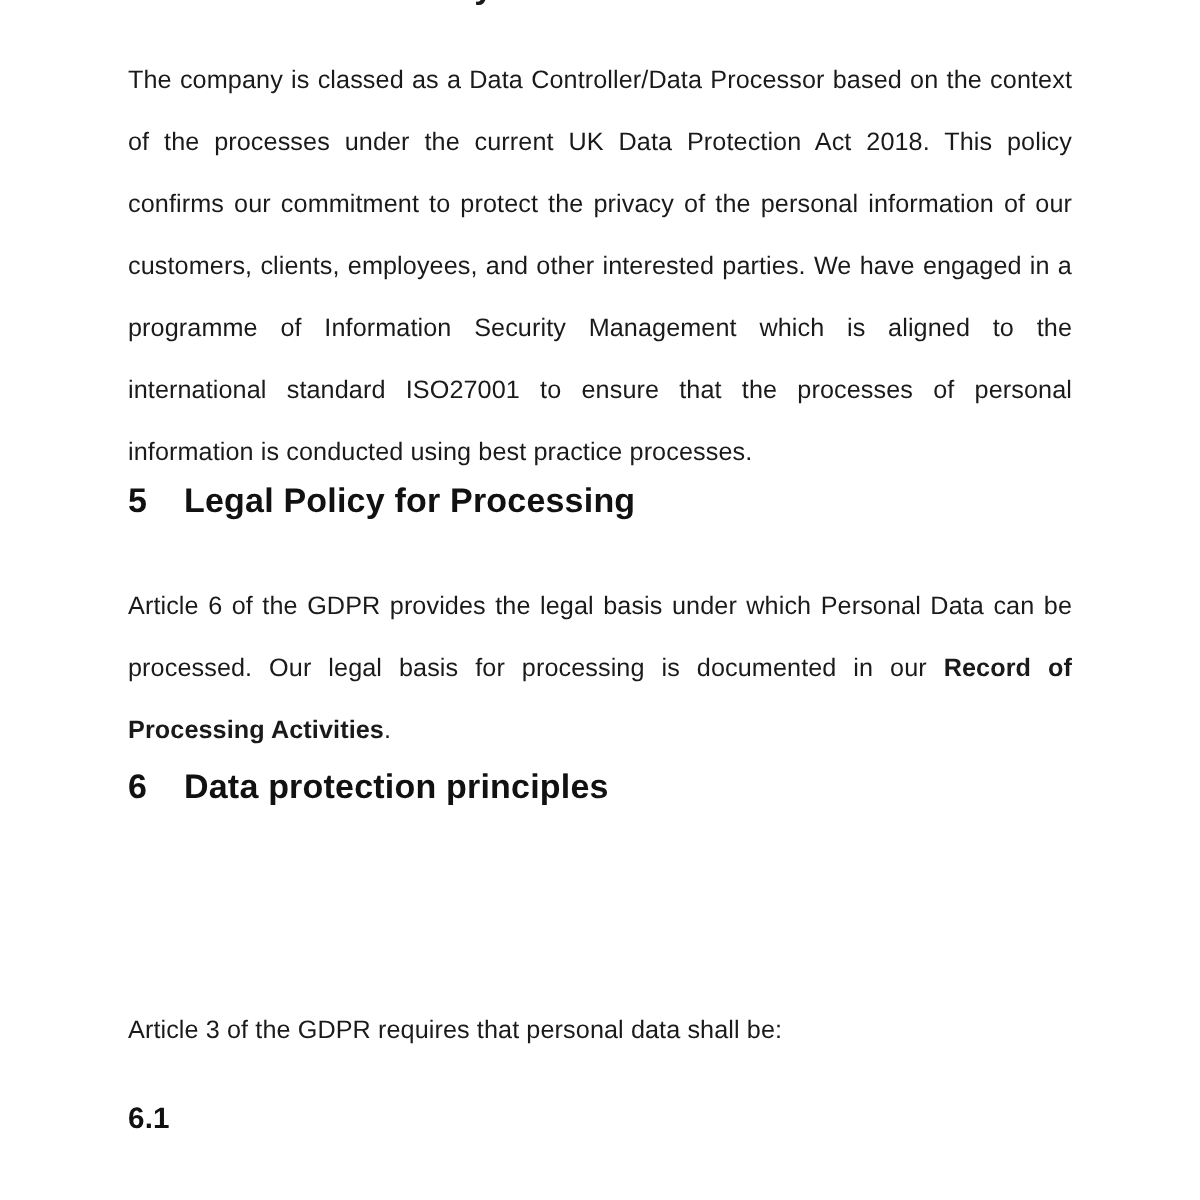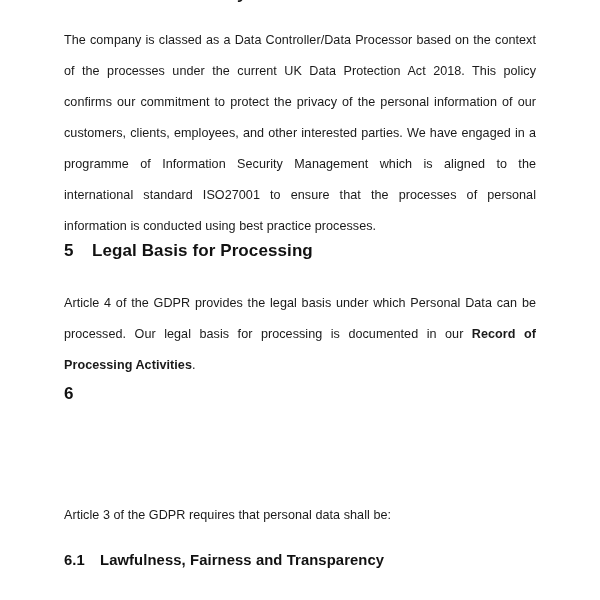--- a/index.html
+++ b/index.html
@@ -87,47 +87,47 @@
   }
 
   
   .blk { position: absolute; left: 64px; right: 64px; }
   #para-intro      { top: 25px; }
   #head-5          { top: 240px; }
   #para-legal      { top: 288px; }
   #head-6          { top: 383px; }
   #para-principles { top: 438px; }
   #para-article5   { top: 500px; }
-  #head-6-1        { top: 550px; }
+  #head-6-1        { top: 550px; gap: 36px; }
 </style>
 </head>
 <body>
 
 <div class="page">
 
   <div class="clipped-heading-strip">
     <div class="clipped-heading-text">Data Protection Policy</div>
   </div>
 
   <p class="body-text blk" id="para-intro">The company is classed as a Data Controller/Data Processor based on the context of the processes under the current UK Data Protection Act 2018. This policy confirms our commitment to protect the privacy of the personal information of our customers, clients, employees, and other interested parties. We have engaged in a programme of Information Security Management which is aligned to the international standard ISO27001 to ensure that the processes of personal information is conducted using best practice processes.</p>
 
   <h2 class="heading-1 blk" id="head-5">
     <span class="num">5</span>
-    <span>Legal Basis for Processing</span>
+    <span>Legal Policy for Processing</span>
   </h2>
 
   <p class="body-text blk" id="para-legal">
-    <span>Article 4 of the GDPR provides the legal basis under which Personal Data can be processed. Our legal basis for processing is documented in our </span><span class="bold-run">Record of Processing Activities</span><span>.</span>
+    <span>Article 6 of the GDPR provides the legal basis under which Personal Data can be processed. Our legal basis for processing is documented in our </span><span class="bold-run">Record of Processing Activities</span><span>.</span>
   </p>
 
   <h2 class="heading-1 blk" id="head-6">
     <span class="num">6</span>
+    <span>Data protection principles</span>
   </h2>
 
 
   <p class="body-text blk" id="para-article5">Article 3 of the GDPR requires that personal data shall be:</p>
 
   <h3 class="heading-2 blk" id="head-6-1">
     <span class="num">6.1</span>
-    <span>Lawfulness, Fairness and Transparency</span>
   </h3>
 
 </div>
 
 </body></html>

